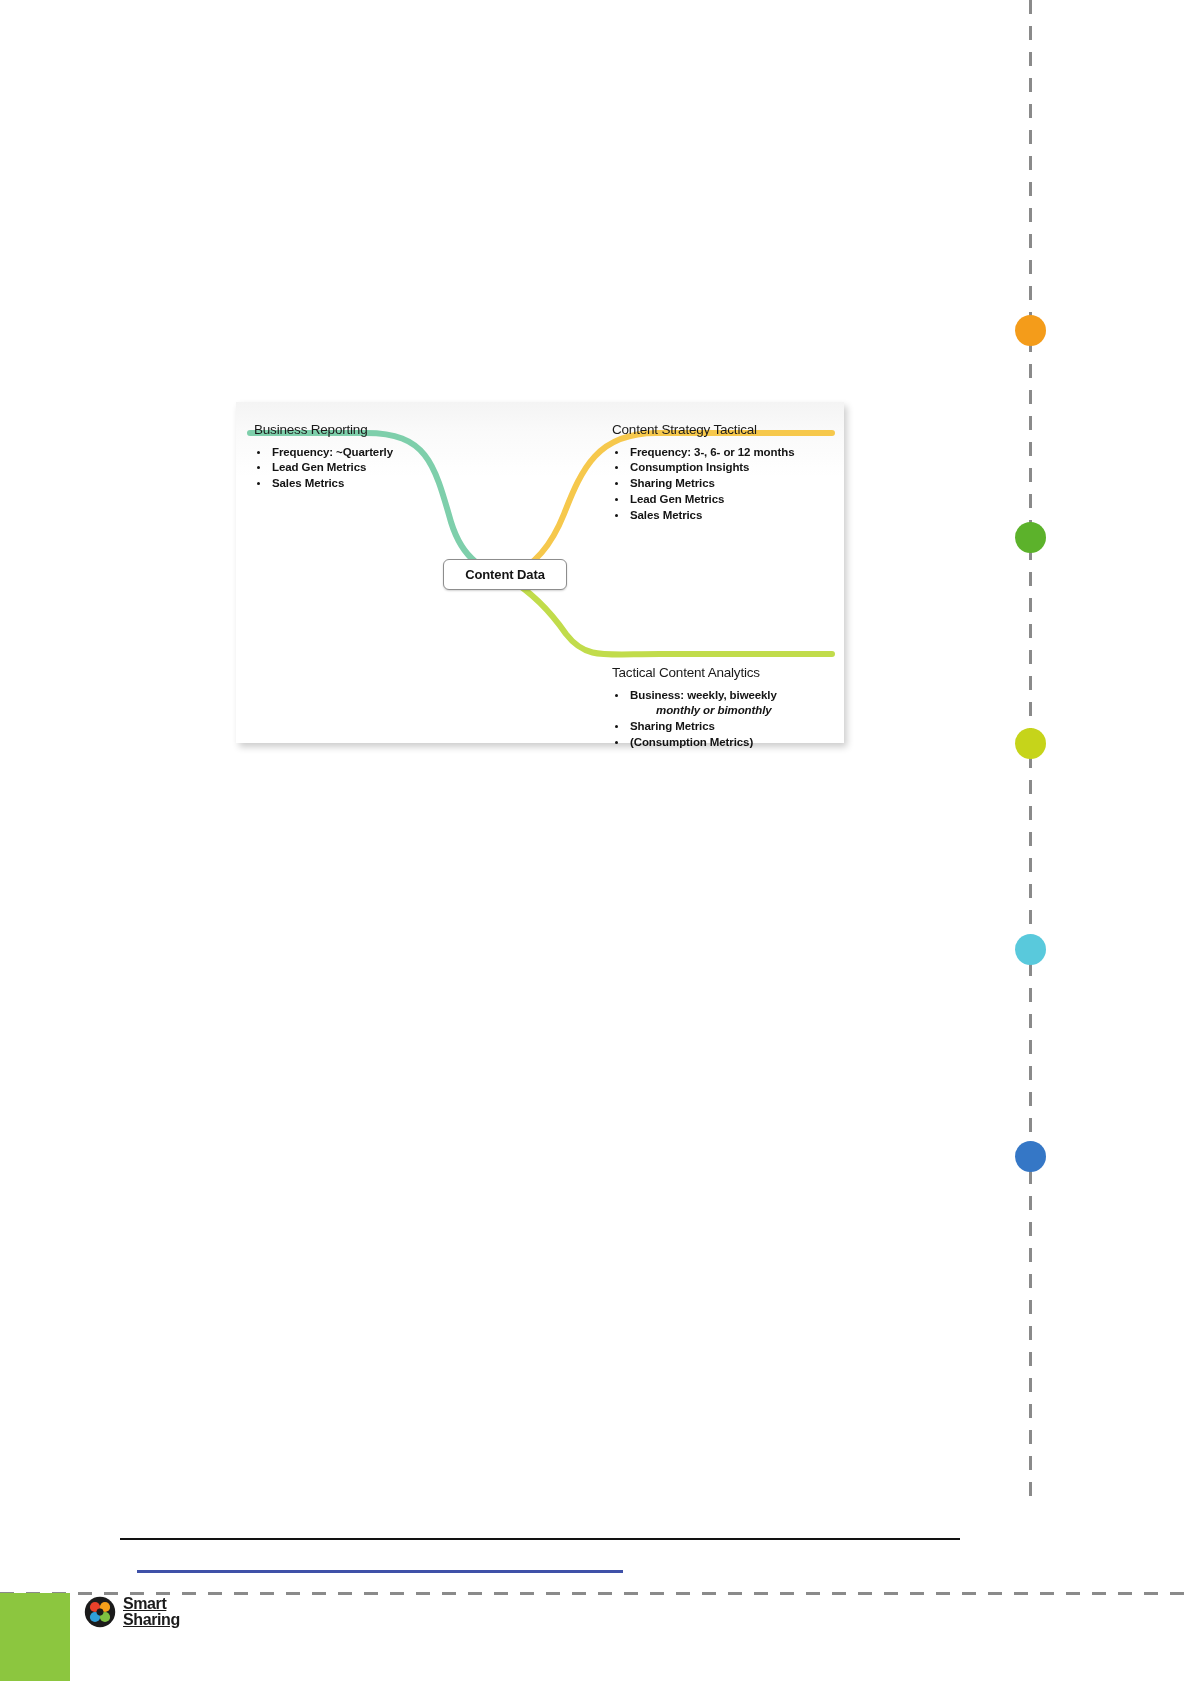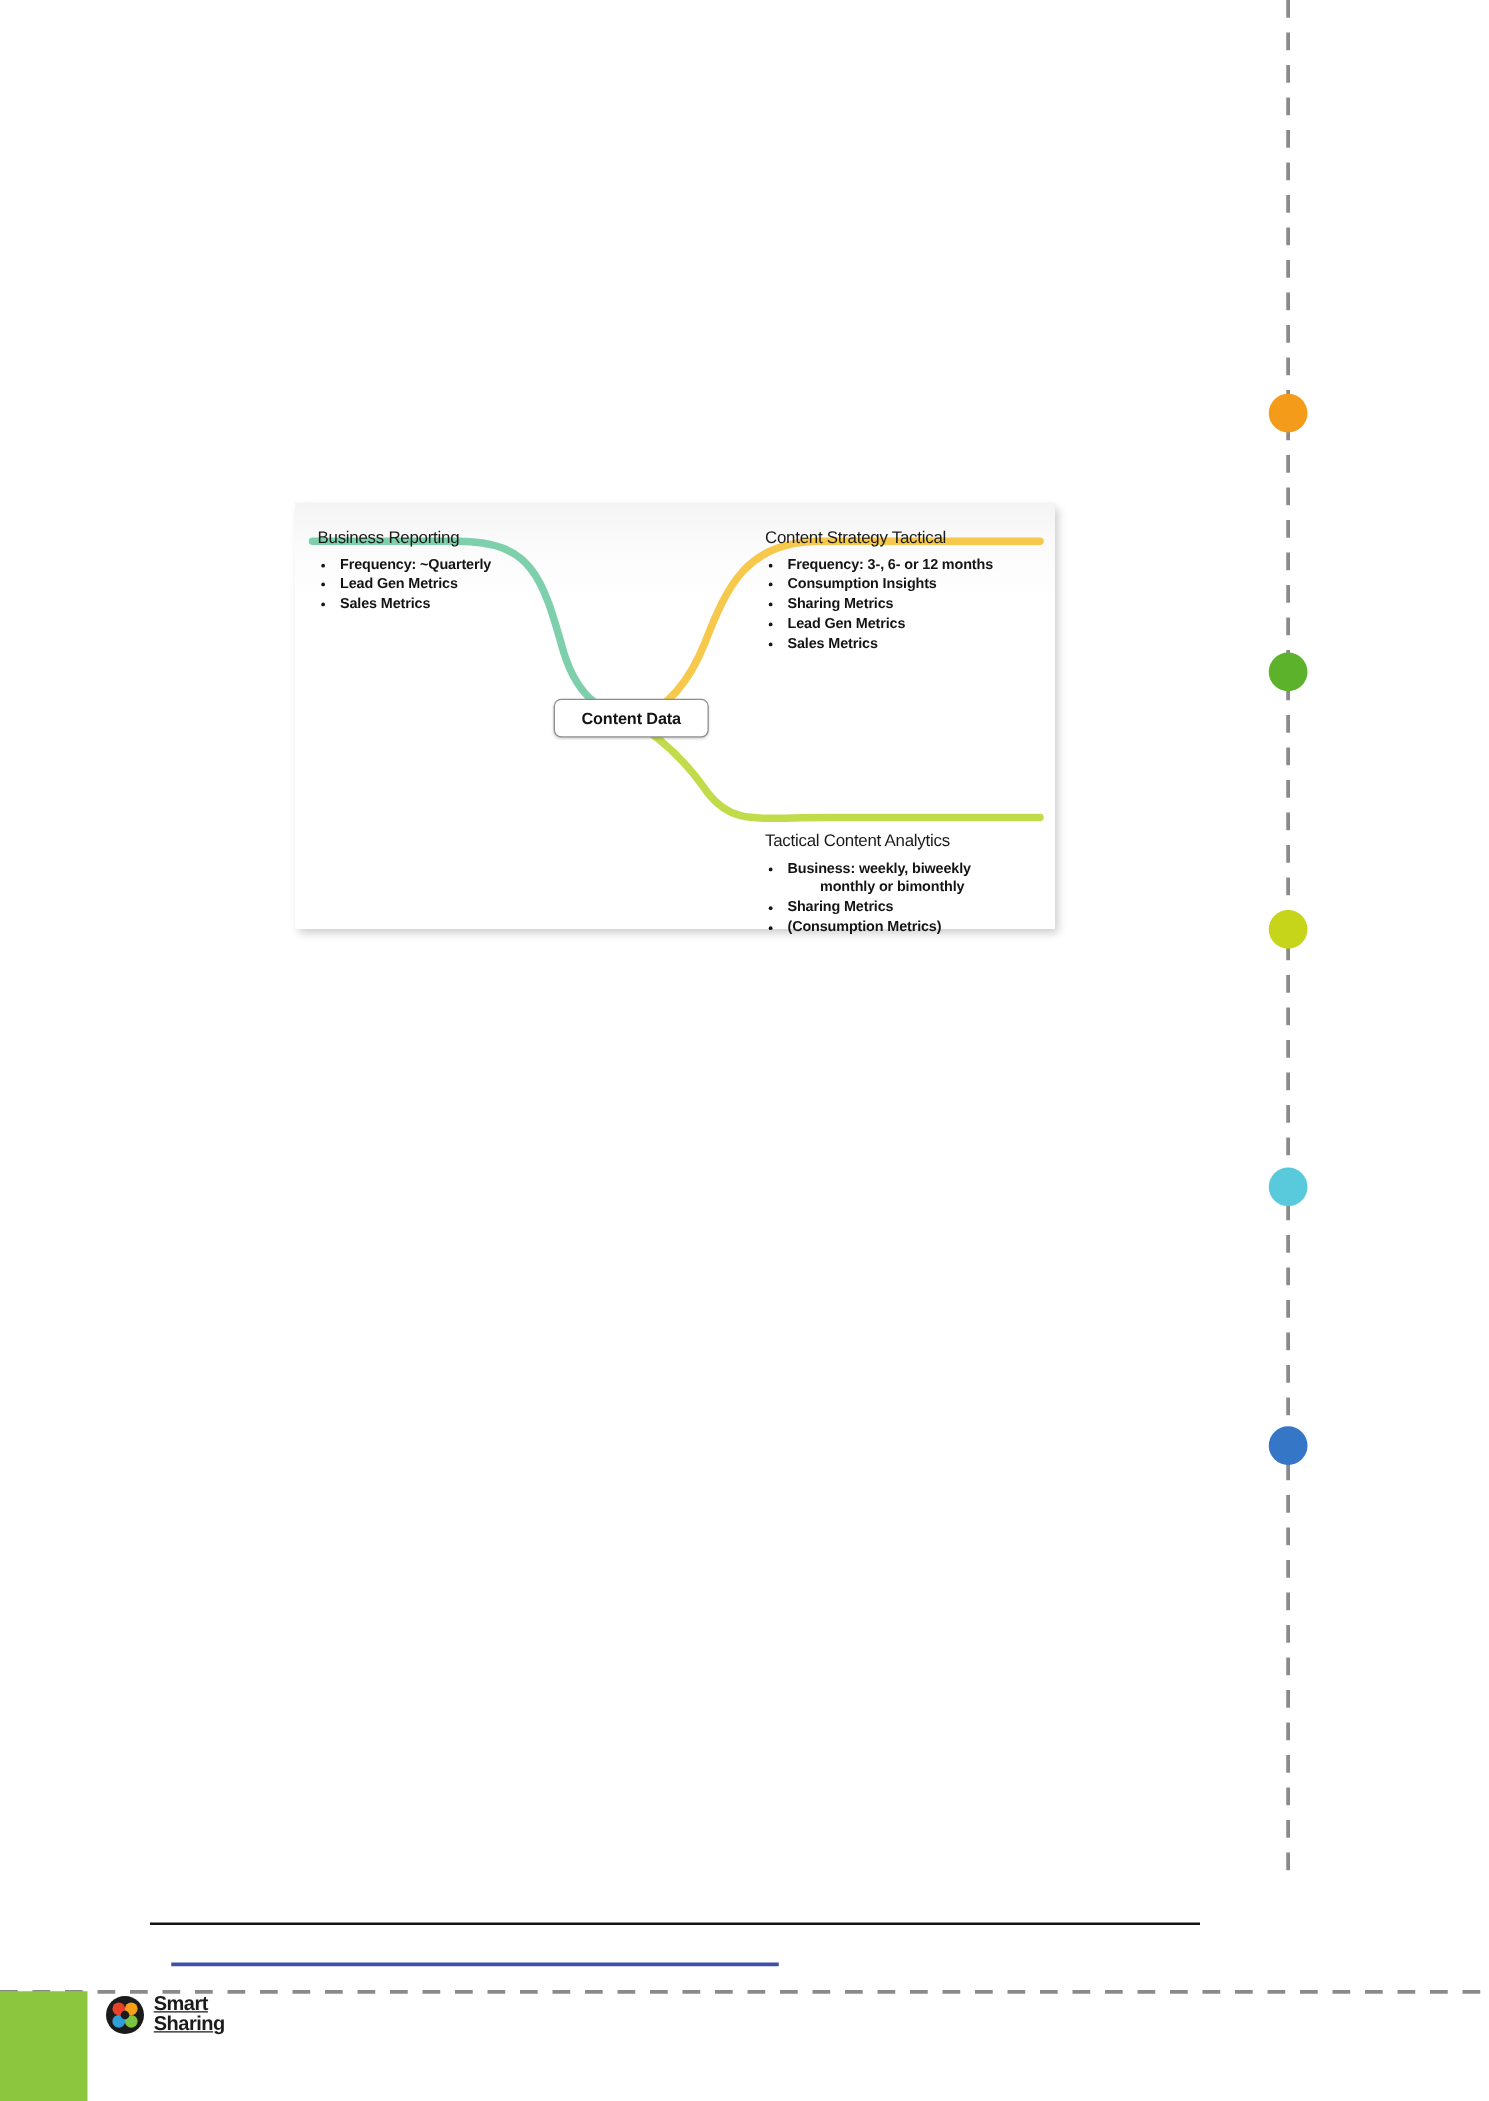--- a/index.html
+++ b/index.html
@@ -83,20 +83,21 @@
     left: 3px;
     top: 6px;
     width: 3px;
     height: 3px;
     border-radius: 50%;
     background: #141414;
   }
   .branch-list li .cont {
     display: block;
     padding-left: 26px;
+    font-style: italic;
   }
 
   
   #branch-business  { left: 18px;  top: 20px;  }
   #branch-strategy  { left: 376px; top: 20px;  }
   #branch-tactical  { left: 376px; top: 238px; margin-top: 25px; }
 
   
   #center-node {
     position: absolute;

